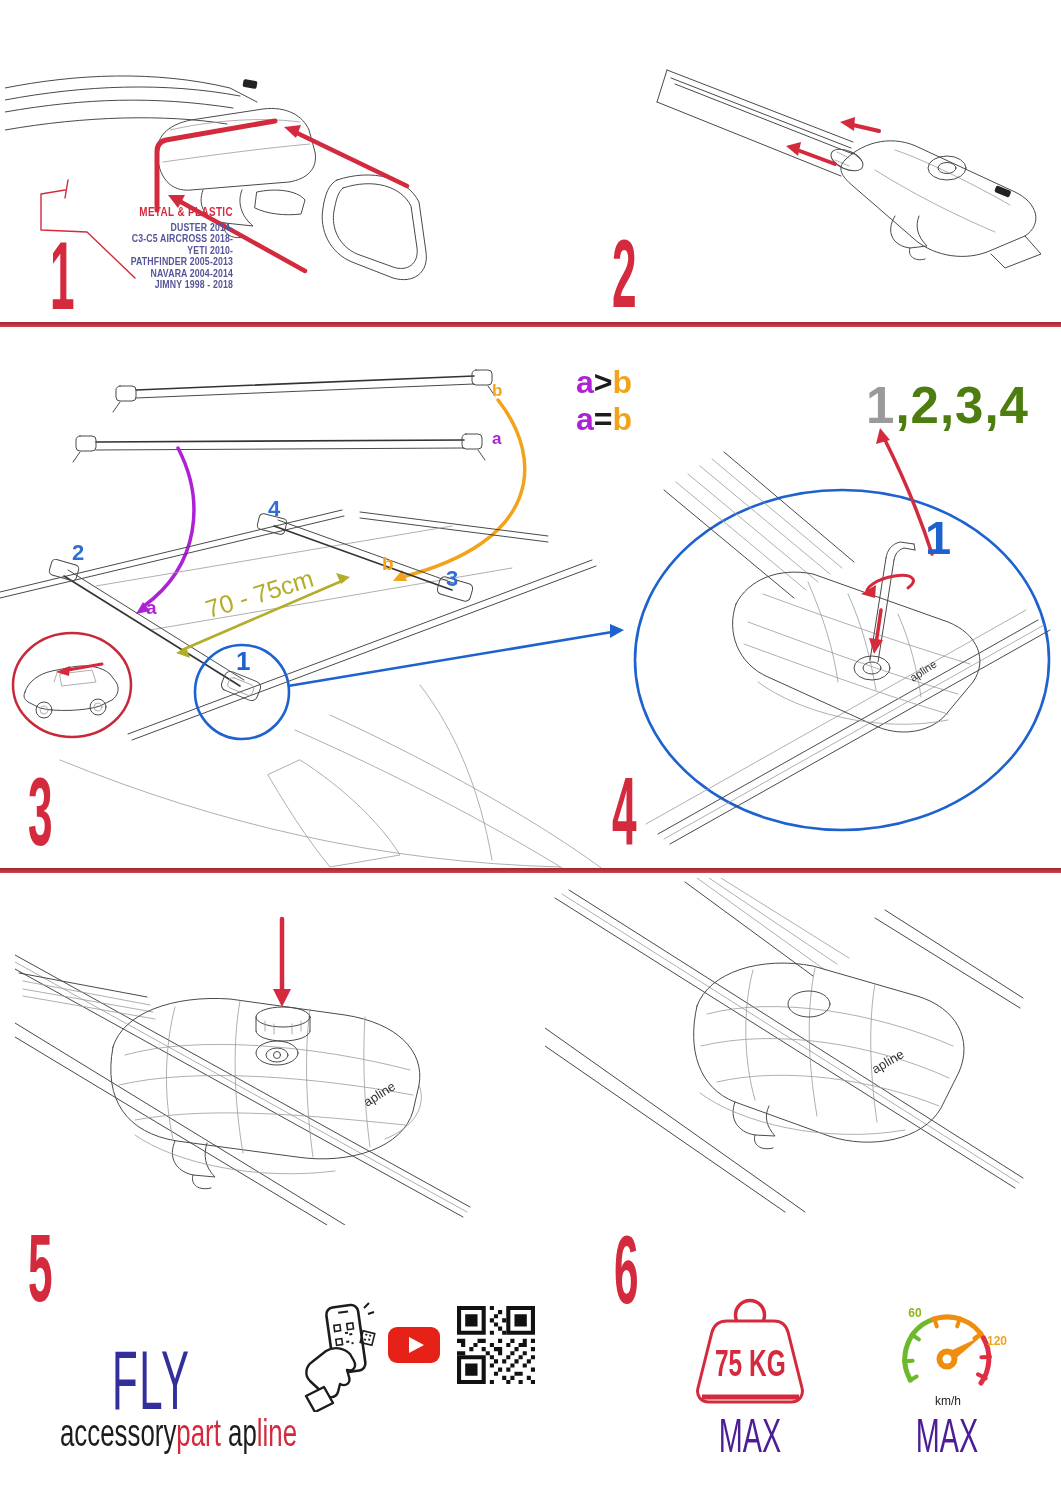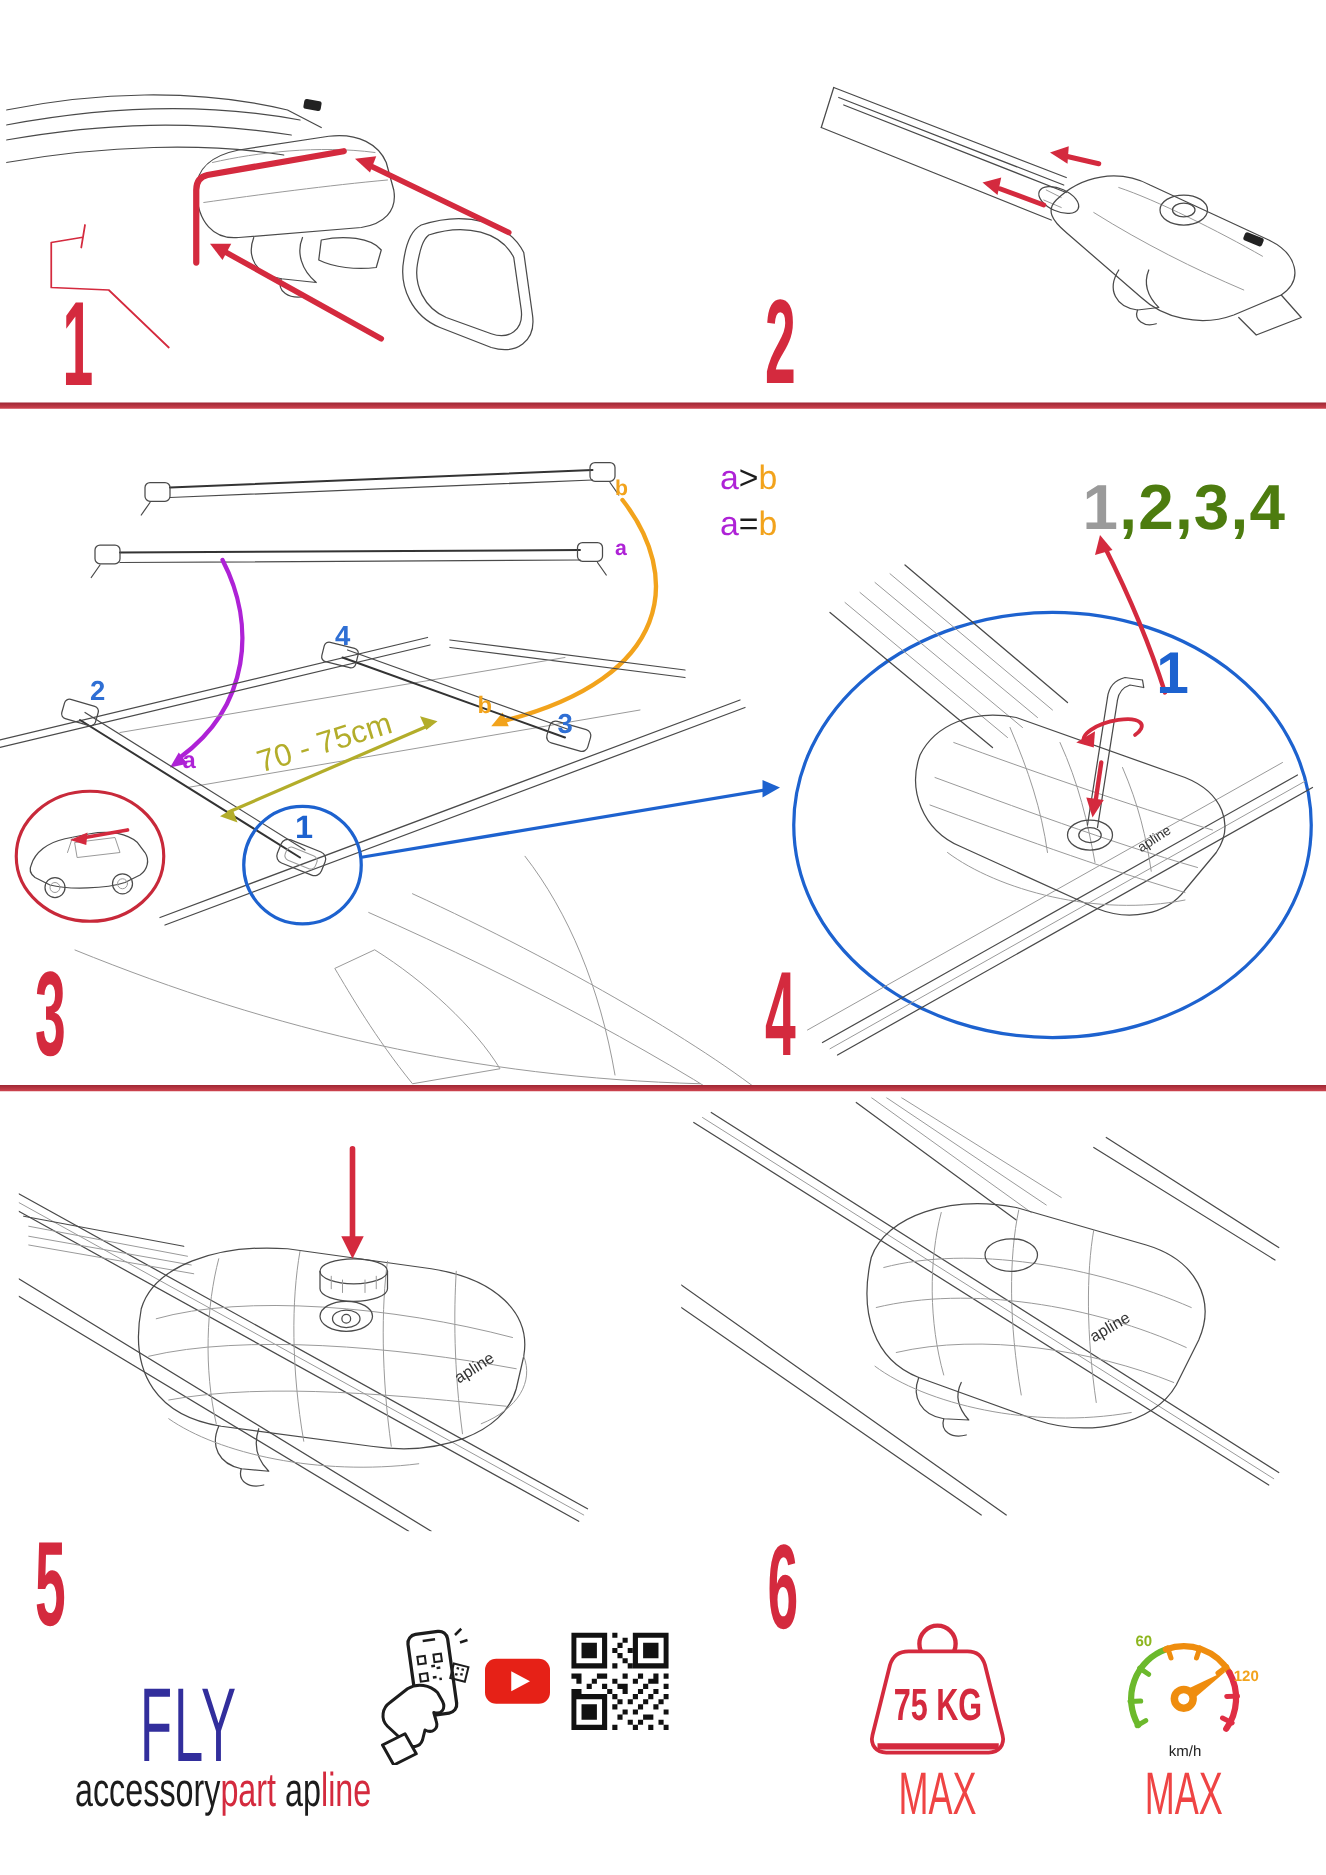--- a/index.html
+++ b/index.html
@@ -6,31 +6,31 @@
   #sheet{position:relative;width:1061px;height:1500px;background:#ffffff;overflow:hidden;
          font-family:"Liberation Sans",sans-serif;}
   .abs{position:absolute;}
   .stepnum{font-weight:bold;font-size:96px;line-height:.74;color:#d42a3e;
            transform:scaleX(.46);transform-origin:left top;}
   .sep{left:0;width:1061px;height:5px;background:linear-gradient(#9e2633,#cf4450);}
   .matblock{width:150px;text-align:right;}
   .matblock .inner{transform:scaleX(.76);transform-origin:right top;}
   .mat-title{color:#d42a3e;font-weight:bold;font-size:13px;letter-spacing:.5px;margin-bottom:3px;}
   .mat-line{color:#54549a;font-size:11.5px;line-height:11.4px;font-weight:bold;letter-spacing:.2px;}
-  .rules{font-size:27px;font-weight:normal;line-height:37px;text-align:right;}
+  .rules{font-size:32px;font-weight:bold;line-height:37px;text-align:right;}
   .rules .a{color:#ae22d6;} .rules .op{color:#1c1c1c;} .rules .b{color:#f2a31c;}
   .seq{font-size:51px;font-weight:bold;letter-spacing:1px;}
   .seq .first{color:#9a9a9a;} .seq .rest{color:#4d7c0f;}
   .callout1{font-size:47px;font-weight:bold;color:#1d62cf;}
   .fly{font-size:84px;line-height:1;color:#322e9c;letter-spacing:3px;
        transform:scaleX(.5);transform-origin:left top;}
   .brandline{font-size:38px;line-height:1;white-space:nowrap;
        transform:scaleX(.68);transform-origin:left top;}
   .brandline .bk{color:#1c1c1c;} .brandline .rd{color:#d42a3e;}
-  .maxlabel{width:135px;text-align:center;font-size:48px;line-height:1;color:#ef4444;}
+  .maxlabel{width:135px;text-align:center;font-size:48px;line-height:1;color:#4c1d95;}
   .maxlabel span{display:inline-block;transform:scaleX(.6);transform-origin:center top;}
   svg{display:block;}
   svg .ln{fill:none;stroke:#4a4a4a;stroke-width:1;stroke-linecap:round;stroke-linejoin:round;}
   svg .lt{fill:none;stroke:#9a9a9a;stroke-width:.8;stroke-linecap:round;}
   svg .dk{fill:none;stroke:#333;stroke-width:1.6;stroke-linecap:round;}
   svg .red{stroke:#d42a3e;fill:none;stroke-linecap:round;stroke-linejoin:round;}
   svg .redf{fill:#d42a3e;stroke:none;}
 </style>
 </head>
 <body>
@@ -66,20 +66,31 @@
     </g>
     <g>
       <line class="red" stroke-width="4.5" x1="300" y1="241" x2="176" y2="172"></line>
       <polygon class="redf" points="163,165 180,165 173,178"></polygon>
     </g>
     <g>
       <path class="red" stroke-width="1.4" d="M63,150 L60,168 M60,160 L36,164 L36,200 L82,202 L130,248"></path>
     </g>
   </svg>
 
+  <div class="abs matblock" style="left:83px;top:204px;">
+    <div class="inner">
+      <div class="mat-title">METAL &amp; PLASTIC</div>
+      <div class="mat-line">DUSTER 2014-</div>
+      <div class="mat-line">C3-C5 AIRCROSS 2018-</div>
+      <div class="mat-line">YETI 2010-</div>
+      <div class="mat-line">PATHFINDER 2005-2013</div>
+      <div class="mat-line">NAVARA 2004-2014</div>
+      <div class="mat-line">JIMNY 1998 - 2018</div>
+    </div>
+  </div>
 
   <div class="abs stepnum" style="left:50px;top:240px;">1</div>
 
   <svg class="abs" style="left:595px;top:40px" width="466" height="268" viewBox="0 0 466 268">
     <g>
       <path class="ln" d="M72,30 L258,102"></path>
       <path class="ln" d="M62,62 L246,136"></path>
       <path class="ln" d="M76,38 L256,108"></path>
       <path class="ln" d="M80,44 L258,114"></path>
       <path class="ln" d="M72,30 L62,62"></path>

